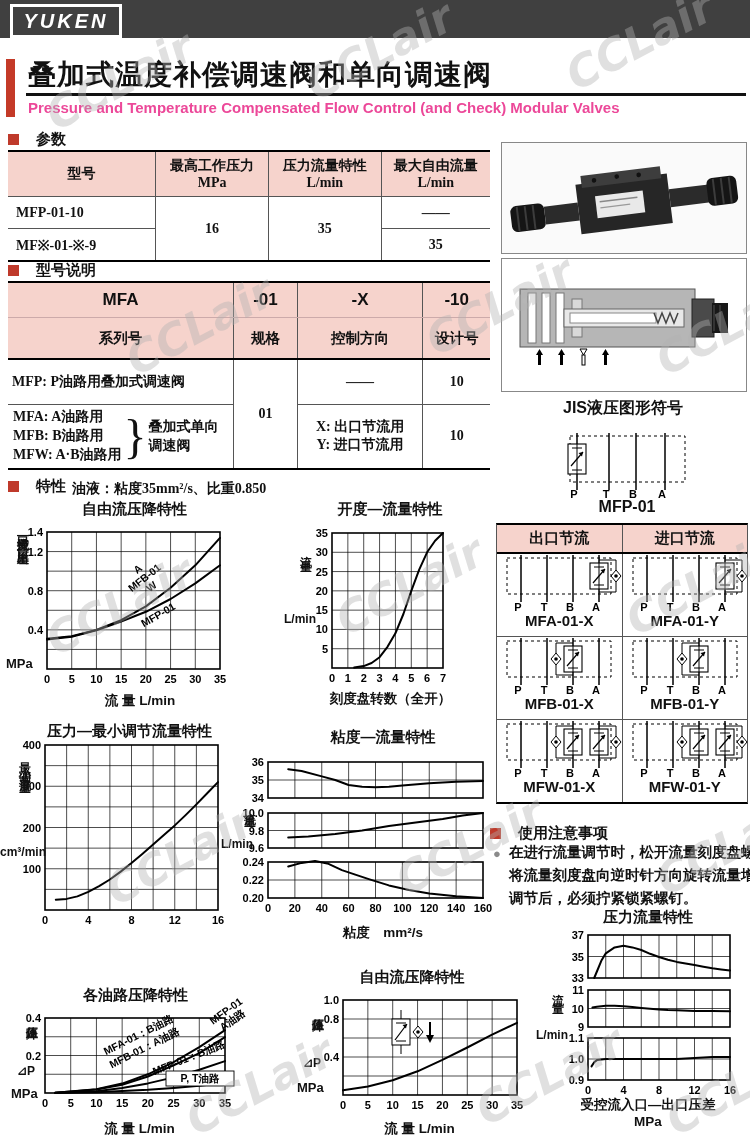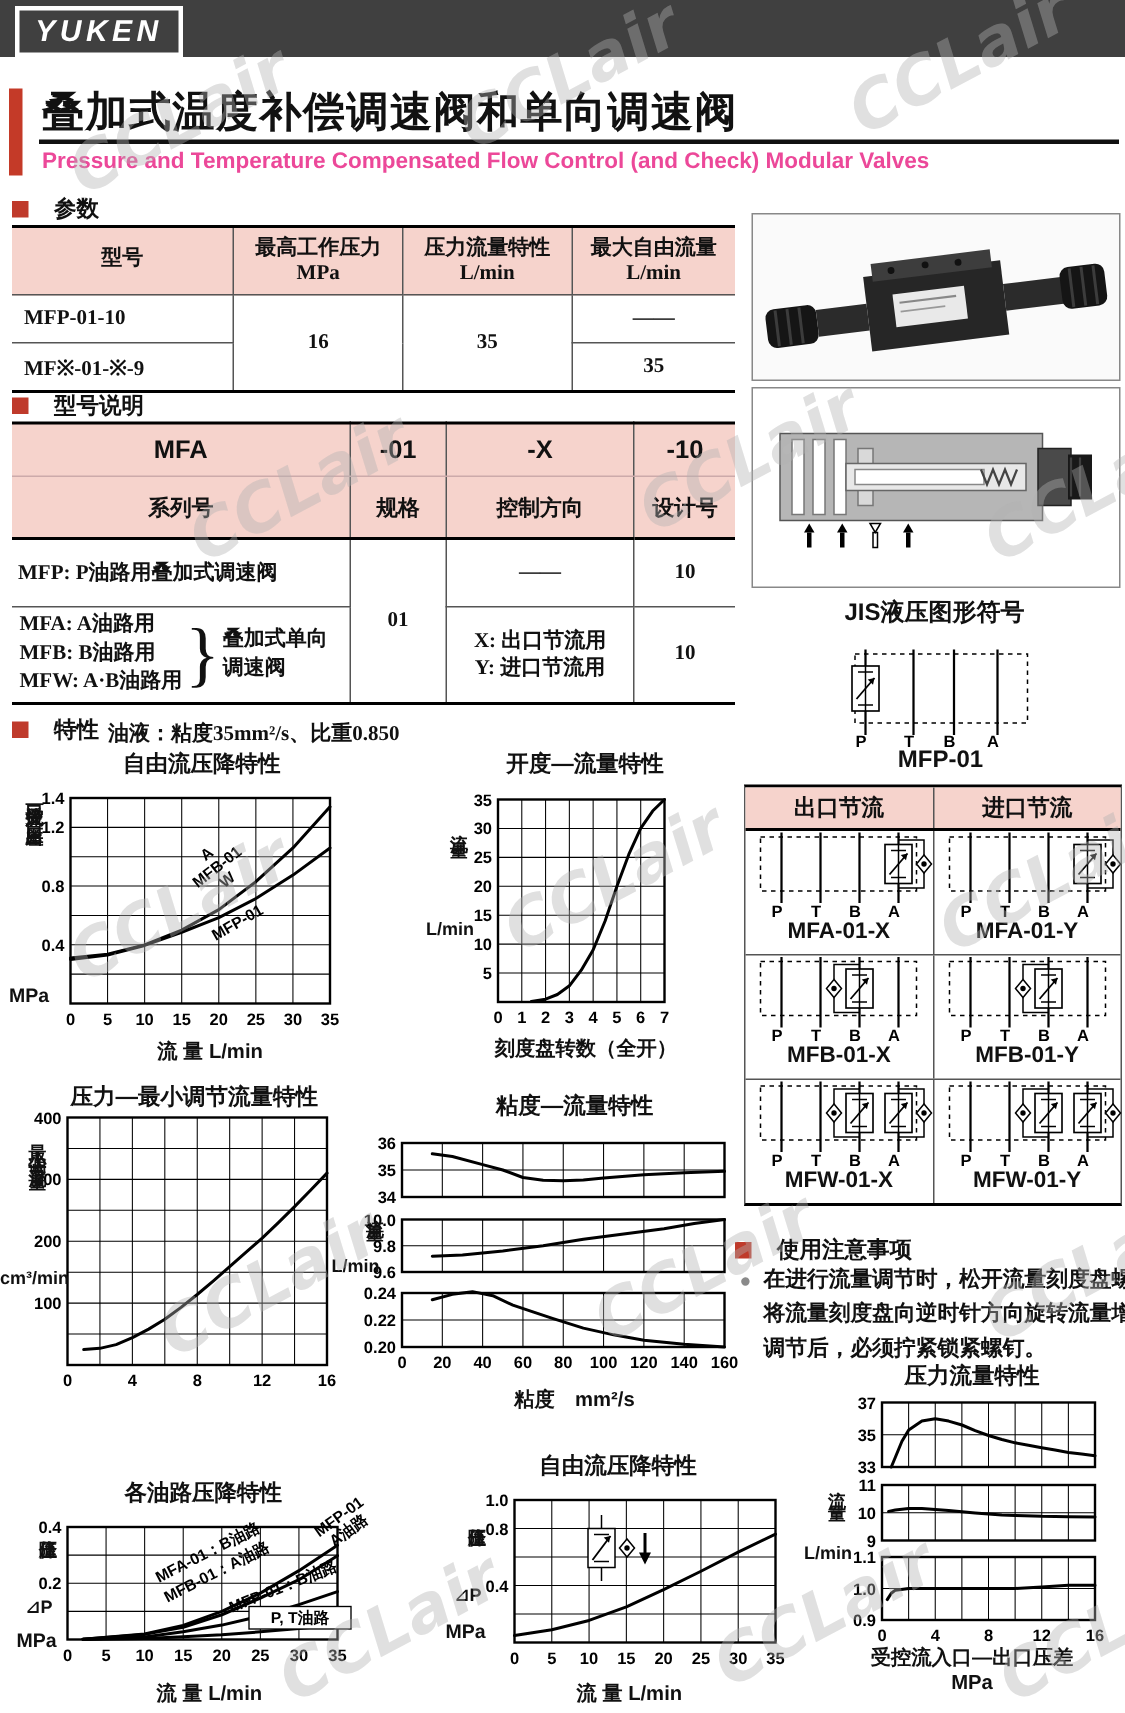--- a/index.html
+++ b/index.html
@@ -89,21 +89,21 @@
   <div class="abs rule"></div>
   <div class="abs subtitle">Pressure and Temperature Compensated Flow Control (and Check) Modular Valves</div>
 
   <div class="abs sec" style="left:8px;top:130px;">
     <span class="sq"></span>
     <span>参数</span>
   </div>
   <table class="abs params">
     <tbody>
         <tr>
-      <th style="width:148px;font-family:Liberation Mono, monospace;">
+      <th style="width:148px;">
             <div>型号</div>
           </th>
       <th style="width:113px;">
             <div>最高工作压力</div>
             <div>MPa</div>
           </th>
       <th style="width:112px;">
             <div>压力流量特性</div>
             <div>L/min</div>
           </th>

